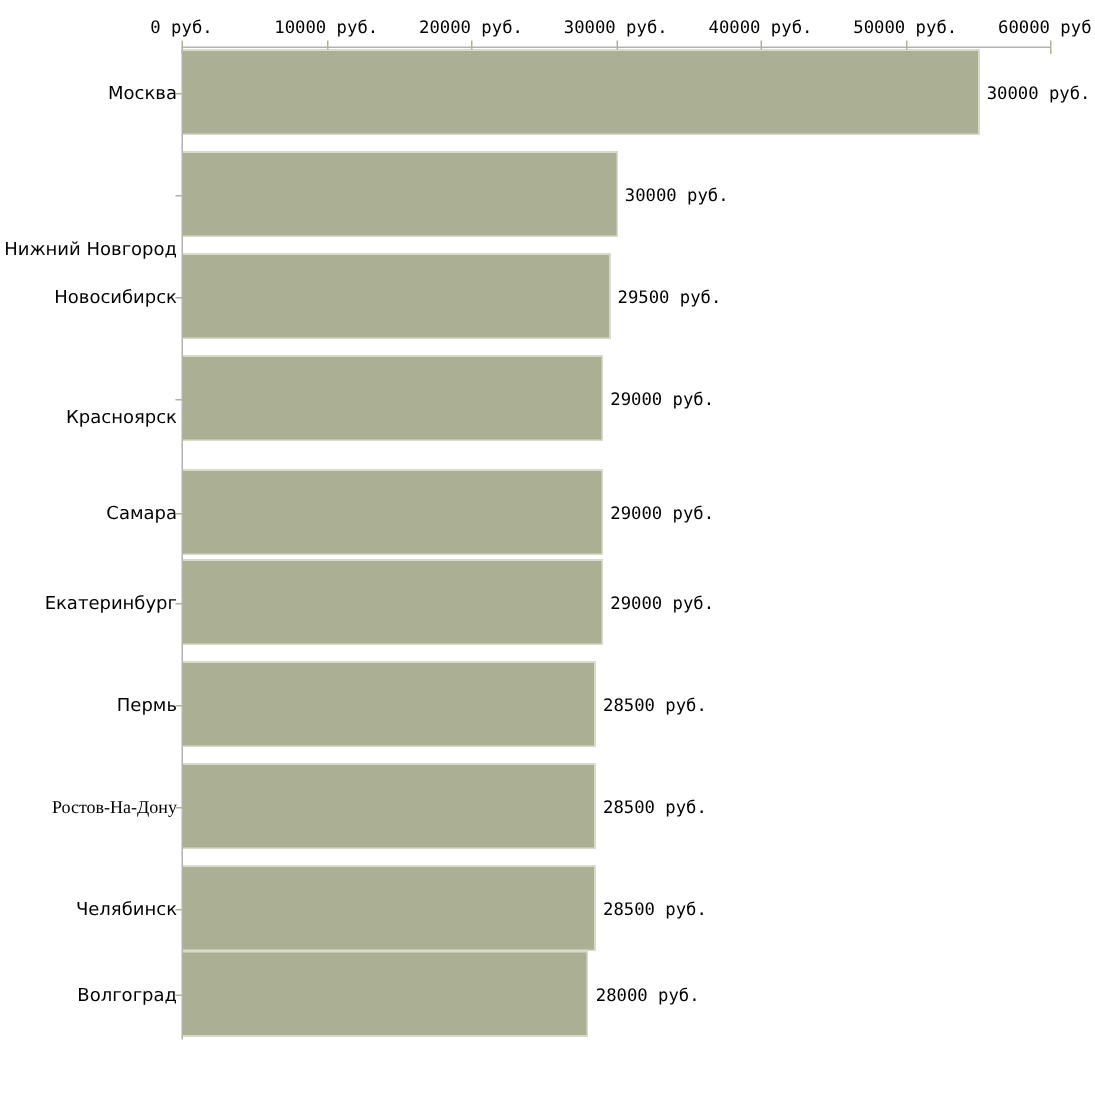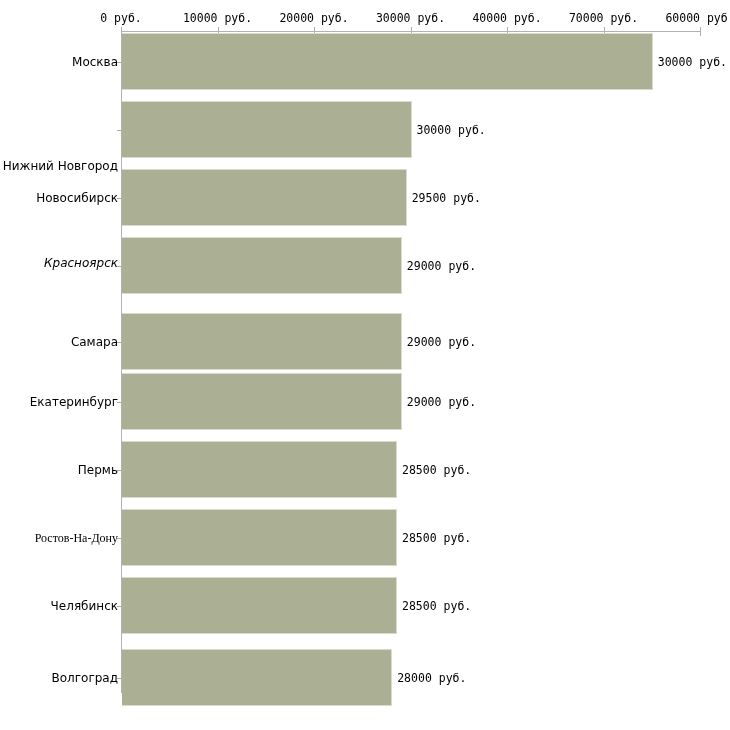--- a/index.html
+++ b/index.html
@@ -120,21 +120,21 @@
         <div class="axis-label" style="left: 121px;">0 руб.</div>
         <div class="axis-tick" style="left: 217.5px;"></div>
         <div class="axis-label" style="left: 217.5px;">10000 руб.</div>
         <div class="axis-tick" style="left: 314px;"></div>
         <div class="axis-label" style="left: 314px;">20000 руб.</div>
         <div class="axis-tick" style="left: 410.5px;"></div>
         <div class="axis-label" style="left: 410.5px;">30000 руб.</div>
         <div class="axis-tick" style="left: 507px;"></div>
         <div class="axis-label" style="left: 507px; text-align: right;">40000 руб.</div>
         <div class="axis-tick" style="left: 603.5px;"></div>
-        <div class="axis-label" style="left: 603.5px;">70000 руб.</div>
+        <div class="axis-label" style="left: 603.5px;">50000 руб.</div>
         <div class="axis-tick" style="left: 700px;"></div>
         <div class="axis-label" style="left: 700px;">60000 руб.</div>
       </div>
   </div>
 
   <div class="plot">
     <div class="vaxis-line"></div>
     <div id="rows">
         <div class="row" style="top: 0px; height: 57px;">
           <div class="cat-label" style="top: 21.5px;">Москва</div>
@@ -148,21 +148,21 @@
           <div class="bar" title="Нижний Новгород: 30000 руб." style="top: 0px; width: 289.5px; height: 57px; background: rgb(171, 176, 148);"></div>
           <div class="bar-value" style="left: 416.5px; top: 21.5px;">30000 руб.</div>
         </div>
         <div class="row" style="top: 136px; height: 57px;">
           <div class="cat-label" style="top: 21.5px;">Новосибирск</div>
           <div class="cat-tick" style="top: 28.5px;"></div>
           <div class="bar" title="Новосибирск: 29500 руб." style="top: 0px; width: 284.675px; height: 57px; background: rgb(171, 176, 148);"></div>
           <div class="bar-value" style="left: 411.675px; top: 21.5px;">29500 руб.</div>
         </div>
         <div class="row" style="top: 204px; height: 57px;">
-          <div class="cat-label" style="top: 19px; font-style: italic;">Красноярск</div>
+          <div class="cat-label" style="top: 34px;">Красноярск</div>
           <div class="cat-tick" style="top: 28.5px;"></div>
           <div class="bar" title="Красноярск: 29000 руб." style="top: 0px; width: 279.85px; height: 57px; background: rgb(171, 176, 148);"></div>
           <div class="bar-value" style="left: 406.85px; top: 21.5px;">29000 руб.</div>
         </div>
         <div class="row" style="top: 280px; height: 57px;">
           <div class="cat-label" style="top: 21.5px;">Самара</div>
           <div class="cat-tick" style="top: 28.5px;"></div>
           <div class="bar" title="Самара: 29000 руб." style="top: 0px; width: 279.85px; height: 57px; background: rgb(171, 176, 148);"></div>
           <div class="bar-value" style="left: 406.85px; top: 21.5px;">29000 руб.</div>
         </div>
@@ -183,21 +183,21 @@
           <div class="cat-tick" style="top: 28.5px;"></div>
           <div class="bar" title="Ростов-На-Дону: 28500 руб." style="top: 0px; width: 275.025px; height: 57px; background: rgb(171, 176, 148);"></div>
           <div class="bar-value" style="left: 402.025px; top: 21.5px;">28500 руб.</div>
         </div>
         <div class="row" style="top: 544px; height: 57px;">
           <div class="cat-label" style="top: 21.5px;">Челябинск</div>
           <div class="cat-tick" style="top: 28.5px;"></div>
           <div class="bar" title="Челябинск: 28500 руб." style="top: 0px; width: 275.025px; height: 57px; background: rgb(171, 176, 148);"></div>
           <div class="bar-value" style="left: 402.025px; top: 21.5px;">28500 руб.</div>
         </div>
-        <div class="row" style="top: 616px; height: 57px; text-decoration: underline;">
+        <div class="row" style="top: 601px; height: 57px; text-decoration: underline;">
           <div class="cat-label" style="top: 21.5px;">Волгоград</div>
           <div class="cat-tick" style="top: 28.5px;"></div>
           <div class="bar" title="Волгоград: 28000 руб." style="top: 0px; width: 270.2px; height: 57px; background: rgb(171, 176, 148);"></div>
           <div class="bar-value" style="left: 397.2px; top: 21.5px;">28000 руб.</div>
         </div>
       </div>
   </div>
 
 </div>
 

